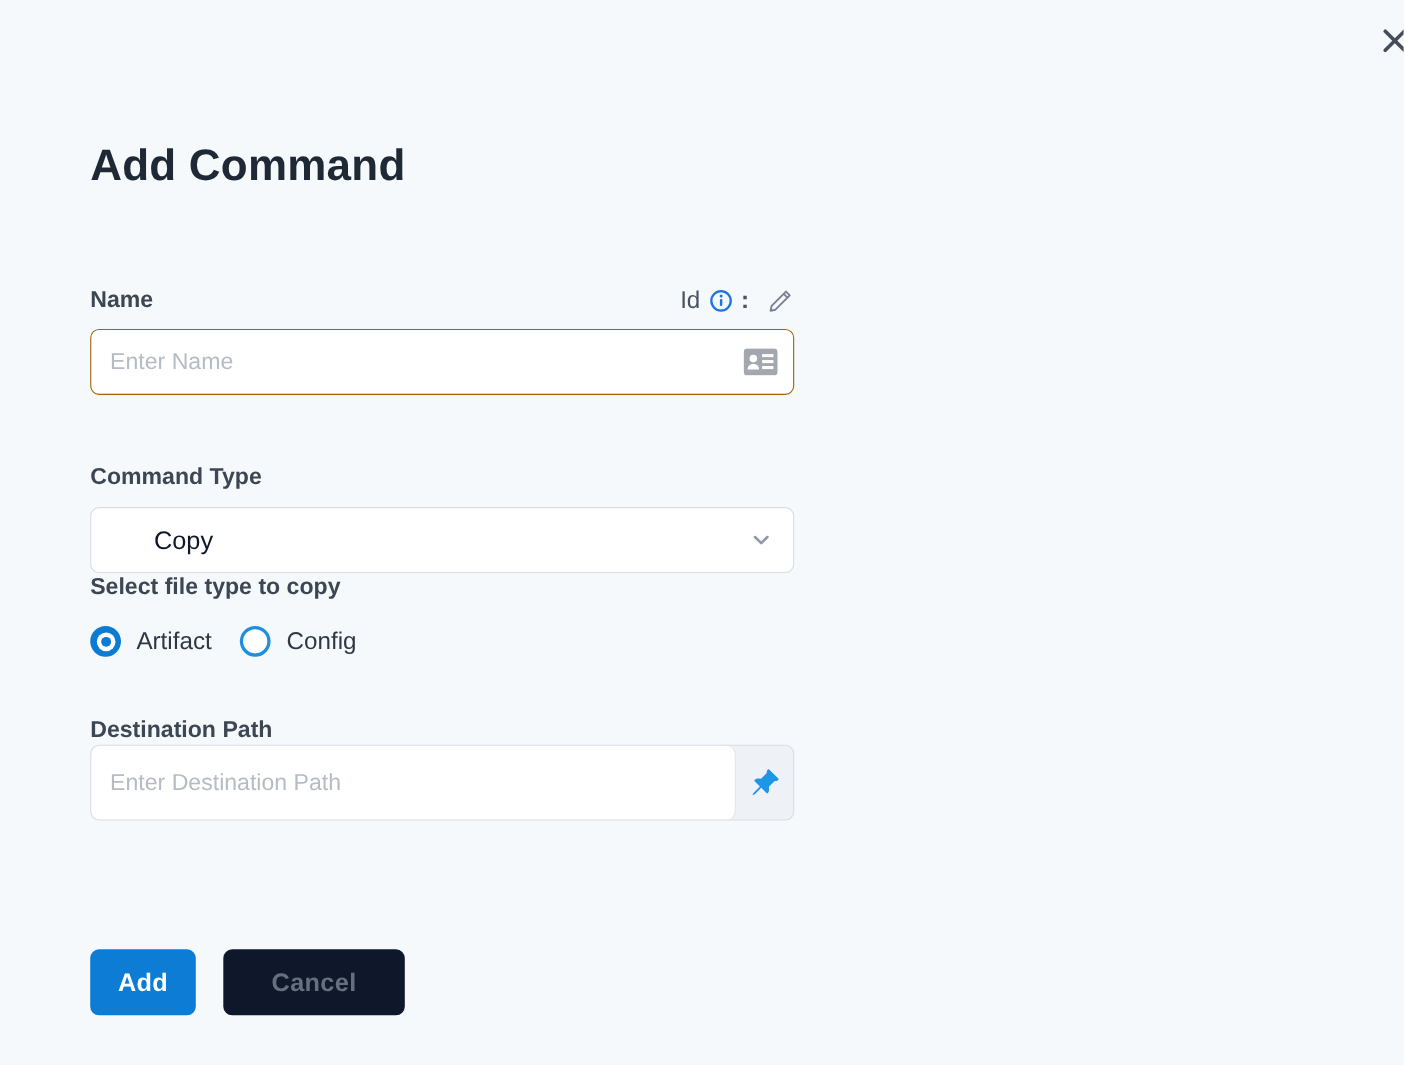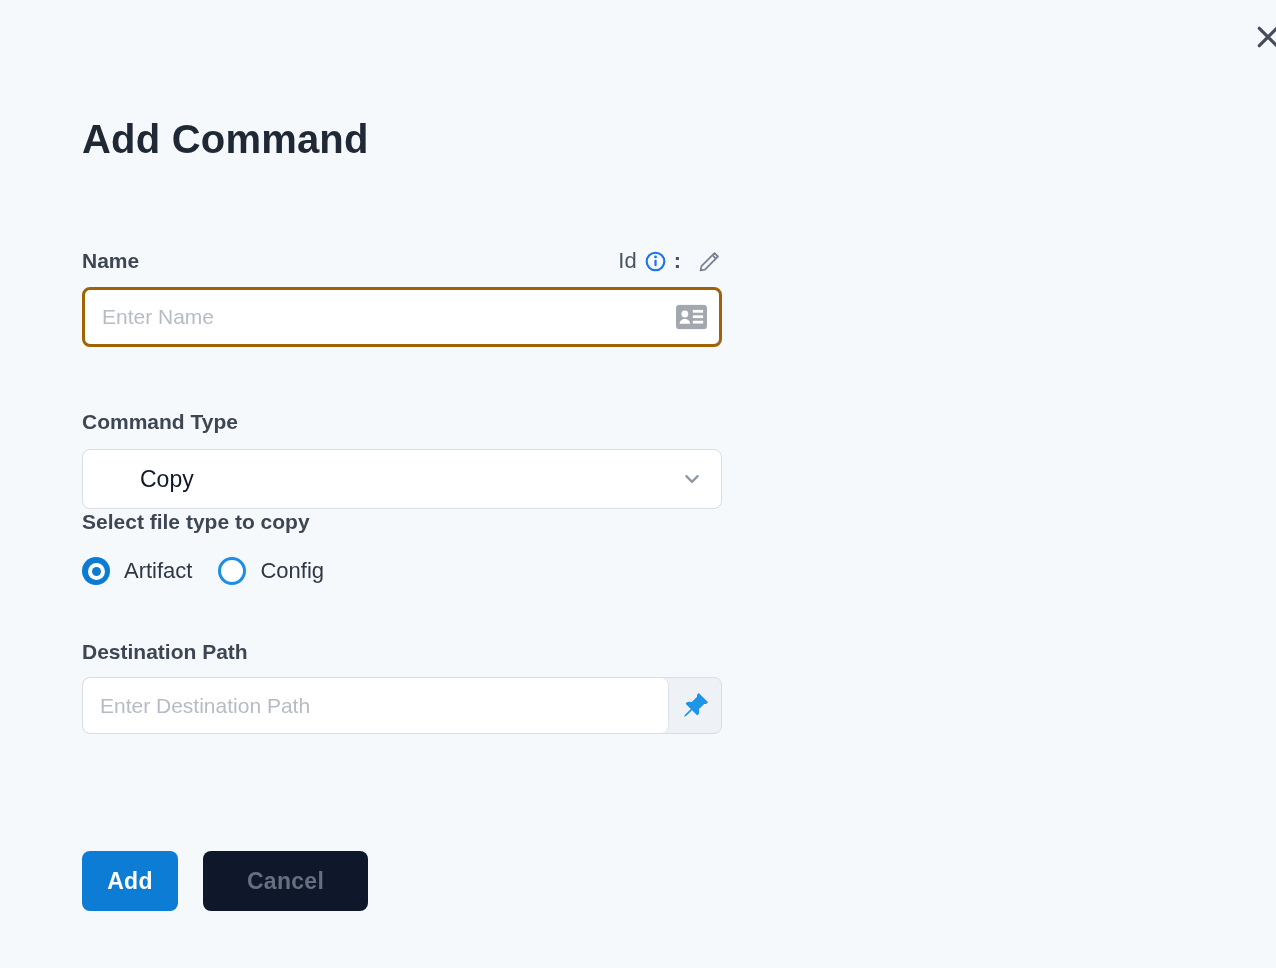--- a/index.html
+++ b/index.html
@@ -25,20 +25,21 @@
     margin-left: 82px;
     width: 640px;
   }
   .page-title {
     padding-top: 116px;
     font-size: 40px;
     font-weight: 700;
     color: #1f2935;
     line-height: 46px;
     letter-spacing: 0.2px;
+    margin-top: 12px;
   }
   .field-label {
     font-size: 21px;
     font-weight: 600;
     color: #3d4753;
     line-height: 26px;
   }
   .name-row {
     margin-top: 86px;
     display: flex;
@@ -66,21 +67,21 @@
   .info-icon { display: flex; cursor: pointer; }
 
   .input-wrap {
     margin-top: 13px;
     position: relative;
     height: 60px;
   }
   .text-input {
     width: 100%;
     height: 100%;
-    border: 3px solid #a16207;
+    border: 1px solid #a16207;
     border-radius: 8px;
     background: #ffffff;
     font-family: "Liberation Sans", "DejaVu Sans", sans-serif;
     font-size: 21px;
     color: #1f2935;
     padding: 0 60px 0 17px;
     outline: none;
   }
   .text-input::placeholder { color: #b5bcc4; opacity: 1; }
   .input-suffix-icon {
@@ -159,22 +160,22 @@
     flex: 0 0 auto;
   }
   .radio-label {
     font-size: 22px;
     font-weight: 400;
     color: #2e3845;
   }
 
   .section-gap-sm { margin-top: 54px; }
   .dest-wrap {
-    margin-top: 12px;
-    height: 57px;
+    margin-top: 0;
+    height: 69px;
     border: 1px solid #d9dee4;
     border-radius: 8px;
     background: #eef1f5;
     display: flex;
     overflow: hidden;
   }
   .dest-input {
     flex: 1 1 auto;
     height: 100%;
     border: none;

